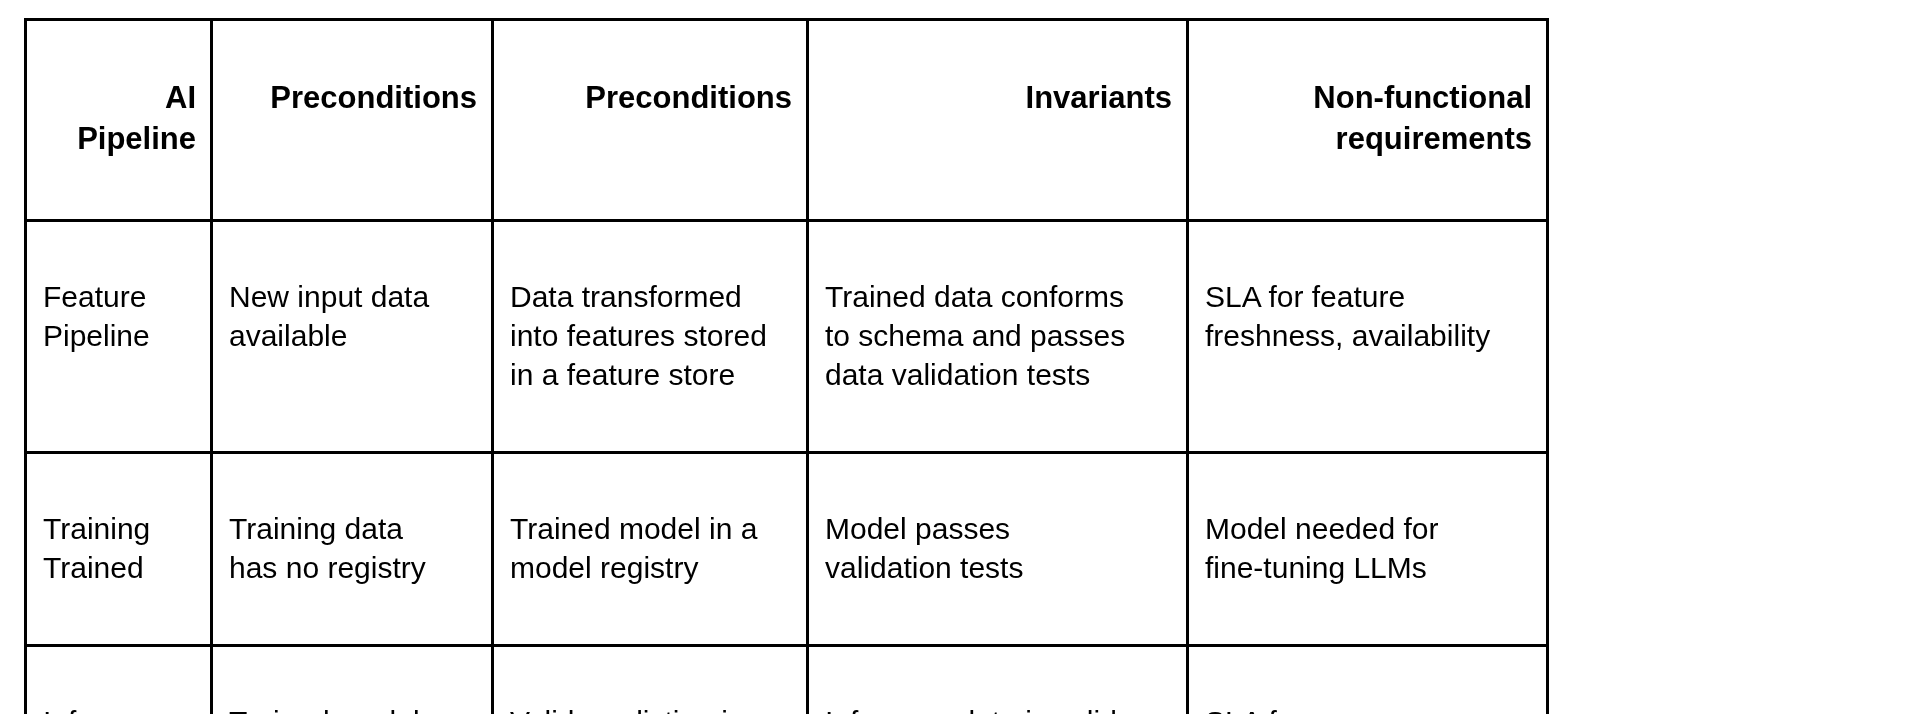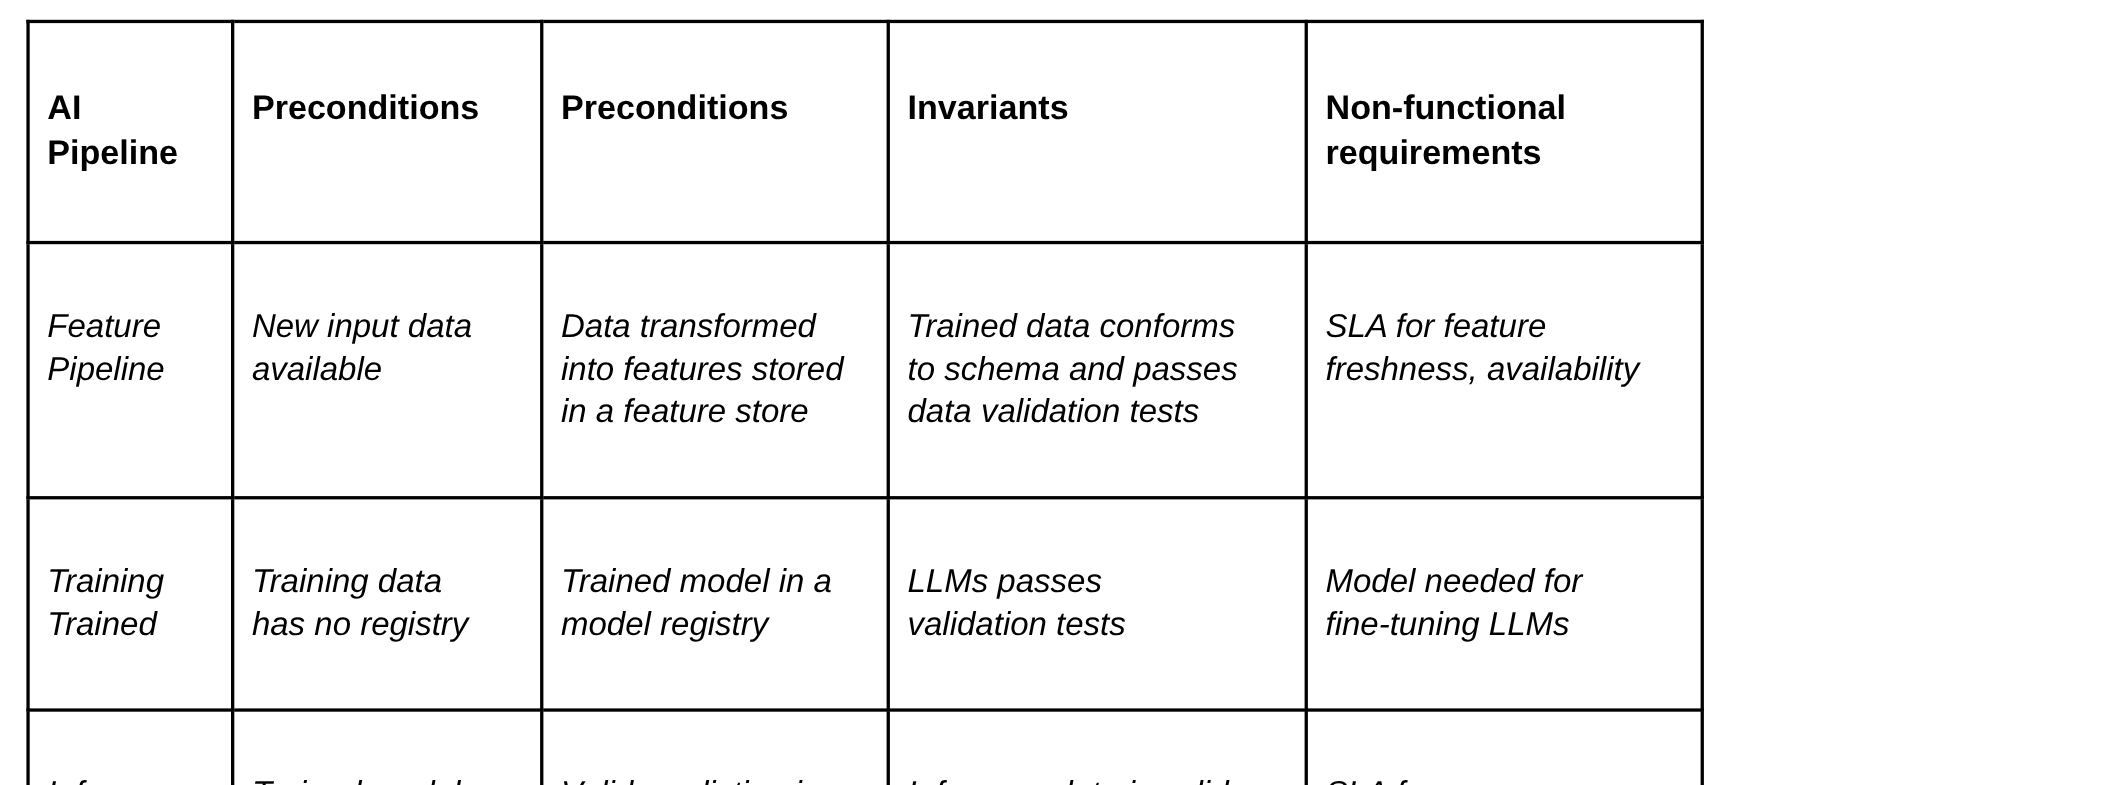--- a/index.html
+++ b/index.html
@@ -40,24 +40,24 @@
     padding: 16px 14px 18px 16px;
     white-space: pre-line;
     line-height: 1.30;
     font-size: 30px;
   }
   table.spec-table th {
     font-weight: bold;
     font-size: 31px;
     padding-top: 17px;
     padding-bottom: 20px;
+    text-align: right;
   }
   table.spec-table td {
     font-weight: normal;
-    font-style: italic;
   }
   
   col.c0 { width: 186px; }
   col.c1 { width: 281px; }
   col.c2 { width: 315px; }
   col.c3 { width: 380px; }
   col.c4 { width: 360px; }
 
   .hdr-cell, .body-cell { display: block; }
 </style>
@@ -127,21 +127,21 @@
           </td>
           <td>
             <span class="body-cell">Training data
 has no registry</span>
           </td>
           <td>
             <span class="body-cell">Trained model in a
 model registry</span>
           </td>
           <td>
-            <span class="body-cell">LLMs passes
+            <span class="body-cell">Model passes
 validation tests</span>
           </td>
           <td>
             <span class="body-cell">Model needed for
 fine-tuning LLMs</span>
           </td>
         </tr>
         <tr>
           <td>
             <span class="body-cell">Inference

